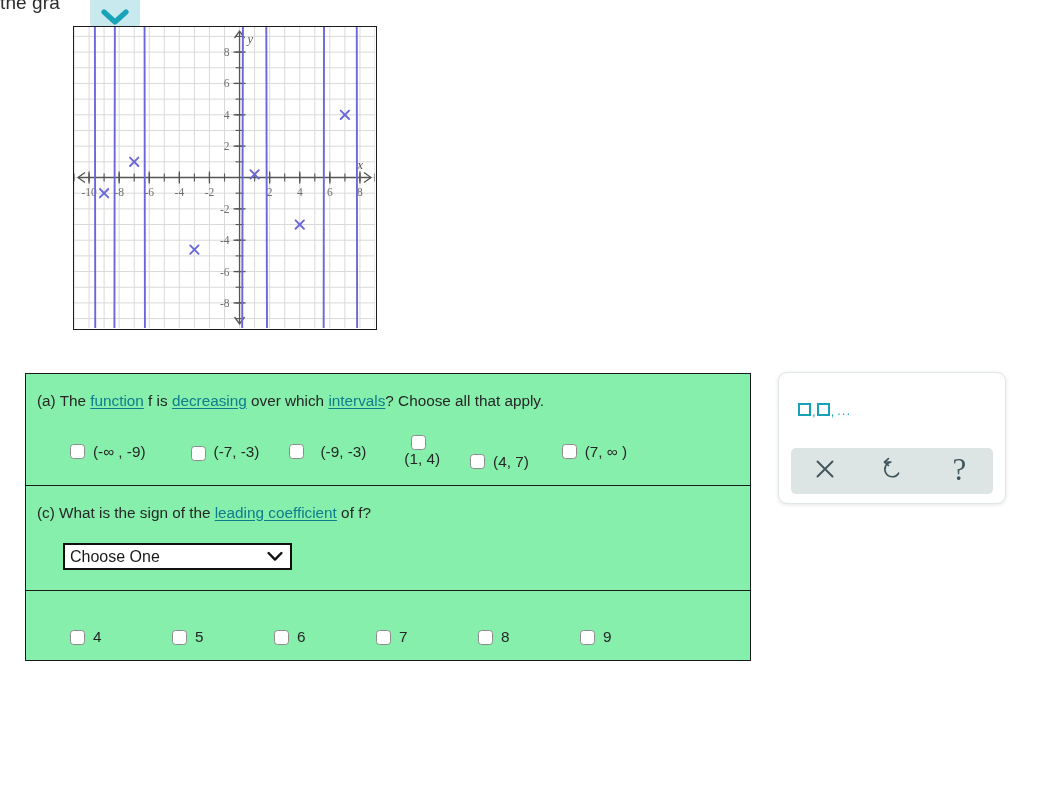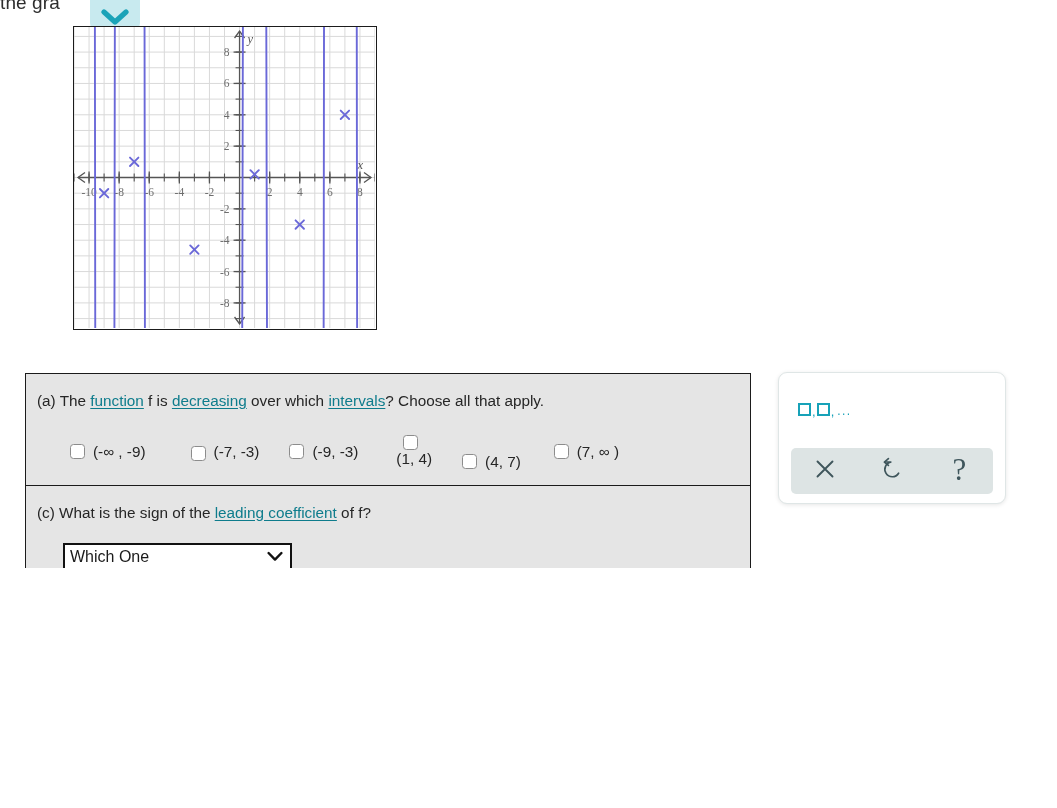--- a/index.html
+++ b/index.html
@@ -4,21 +4,21 @@
 <style>
   * { box-sizing: border-box; }
   html, body {
     margin: 0; padding: 0;
     background: #ffffff;
     font-family: "Liberation Sans", sans-serif;
   }
   #page {
     position: relative;
     width: 1057px;
-    height: 568px;
+    height: 808px;
     overflow: hidden;
     background: #fff;
   }
 
   
   .prompt-text {
     position: absolute;
     left: 0px; top: -8px;
     font-size: 19px;
     color: #2d2d2d;
@@ -48,21 +48,21 @@
     overflow: hidden;
   }
   .graph-wrap svg { display: block; }
 
   
   .question-card {
     position: absolute;
     left: 25px; top: 373px;
     width: 726px;
     border: 1.6px solid #1b1b1b;
-    background: #e5e5e5;
+    background: #86efac;
   }
   .qsection {
     padding: 16px 0 14px 0;
     border-bottom: 1.6px solid #1b1b1b;
   }
   .qsection:last-child { border-bottom: none; }
   .qtext {
     font-size: 15.3px;
     color: #262626;
     line-height: 1.42;
@@ -95,21 +95,21 @@
     flex: none;
   }
   .clabel {
     font-size: 15.3px;
     color: #262626;
     margin-left: 8px;
     white-space: nowrap;
   }
   .row-a .choice:nth-child(1) { margin-left: 33px; }
   .row-a .choice:nth-child(2) { margin-left: 45px; align-items: flex-end; }
-  .row-a .choice:nth-child(3) { margin-left: 30px; }
+  .row-a .choice:nth-child(3) { margin-left: 30px; gap: 8px; }
   .row-a .choice:nth-child(4) { margin-left: 30px; flex-direction: column; }
   .row-a .choice:nth-child(5) { margin-left: 30px; margin-top: 20px; }
   .row-a .choice:nth-child(6) { margin-left: 33px; }
 
   .row-d .choice { width: 102px; }
   .row-d .choice:first-child { margin-left: 33px; }
 
   
   .math-input {
     margin: 16px 0 4px 33px;
@@ -388,21 +388,21 @@
         </label>
       </div>
     </div>
 
 
     <div class="qsection">
       <div class="qtext">
         <span>(c) What is the sign of the </span><span class="qlink">leading coefficient</span><span> of f?</span>
       </div>
       <div class="select-wrap">
-        <div class="fake-select">Which One</div>
+        <div class="fake-select">Choose One</div>
         <span class="sel-caret">
           <svg width="16" height="11" viewBox="0 0 16 11">
             <path d="M1.6 2 L8 8.6 L14.4 2" fill="none" stroke="#111" stroke-width="2.4" stroke-linecap="round" stroke-linejoin="round"></path>
           </svg>
         </span>
       </div>
     </div>
 
     <div class="qsection">
       <div class="choice-row row-d">

